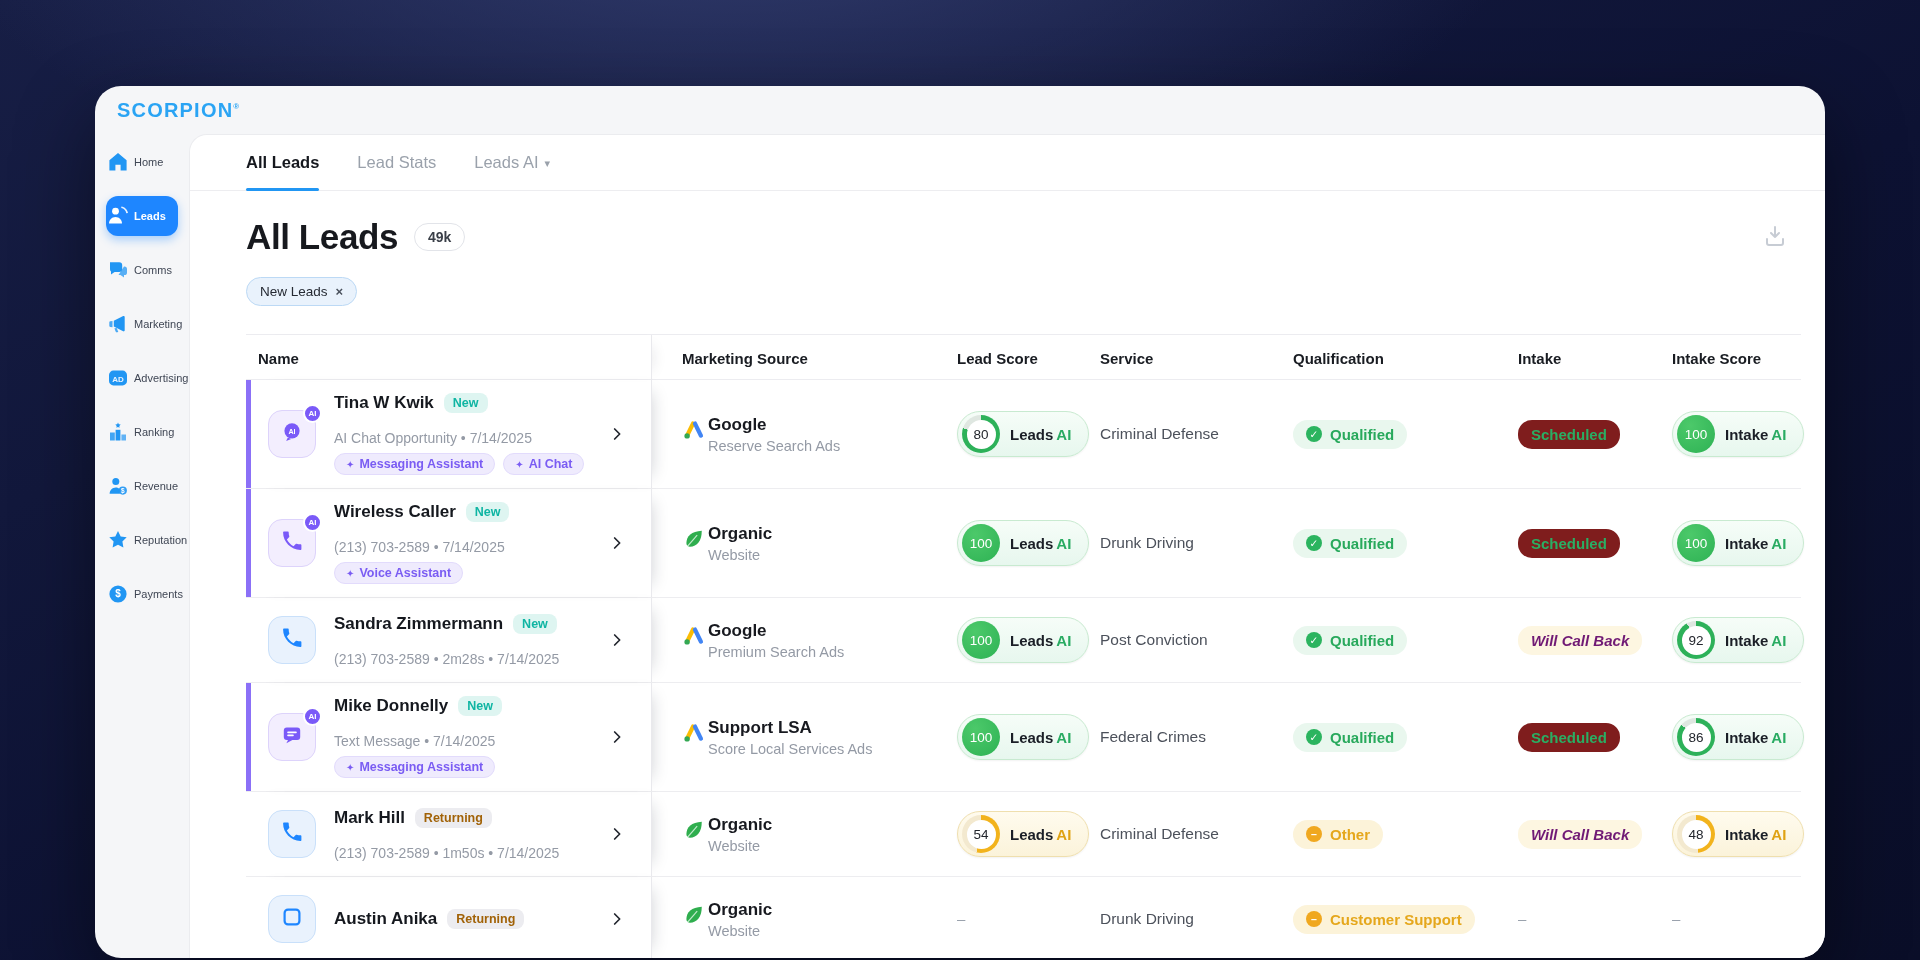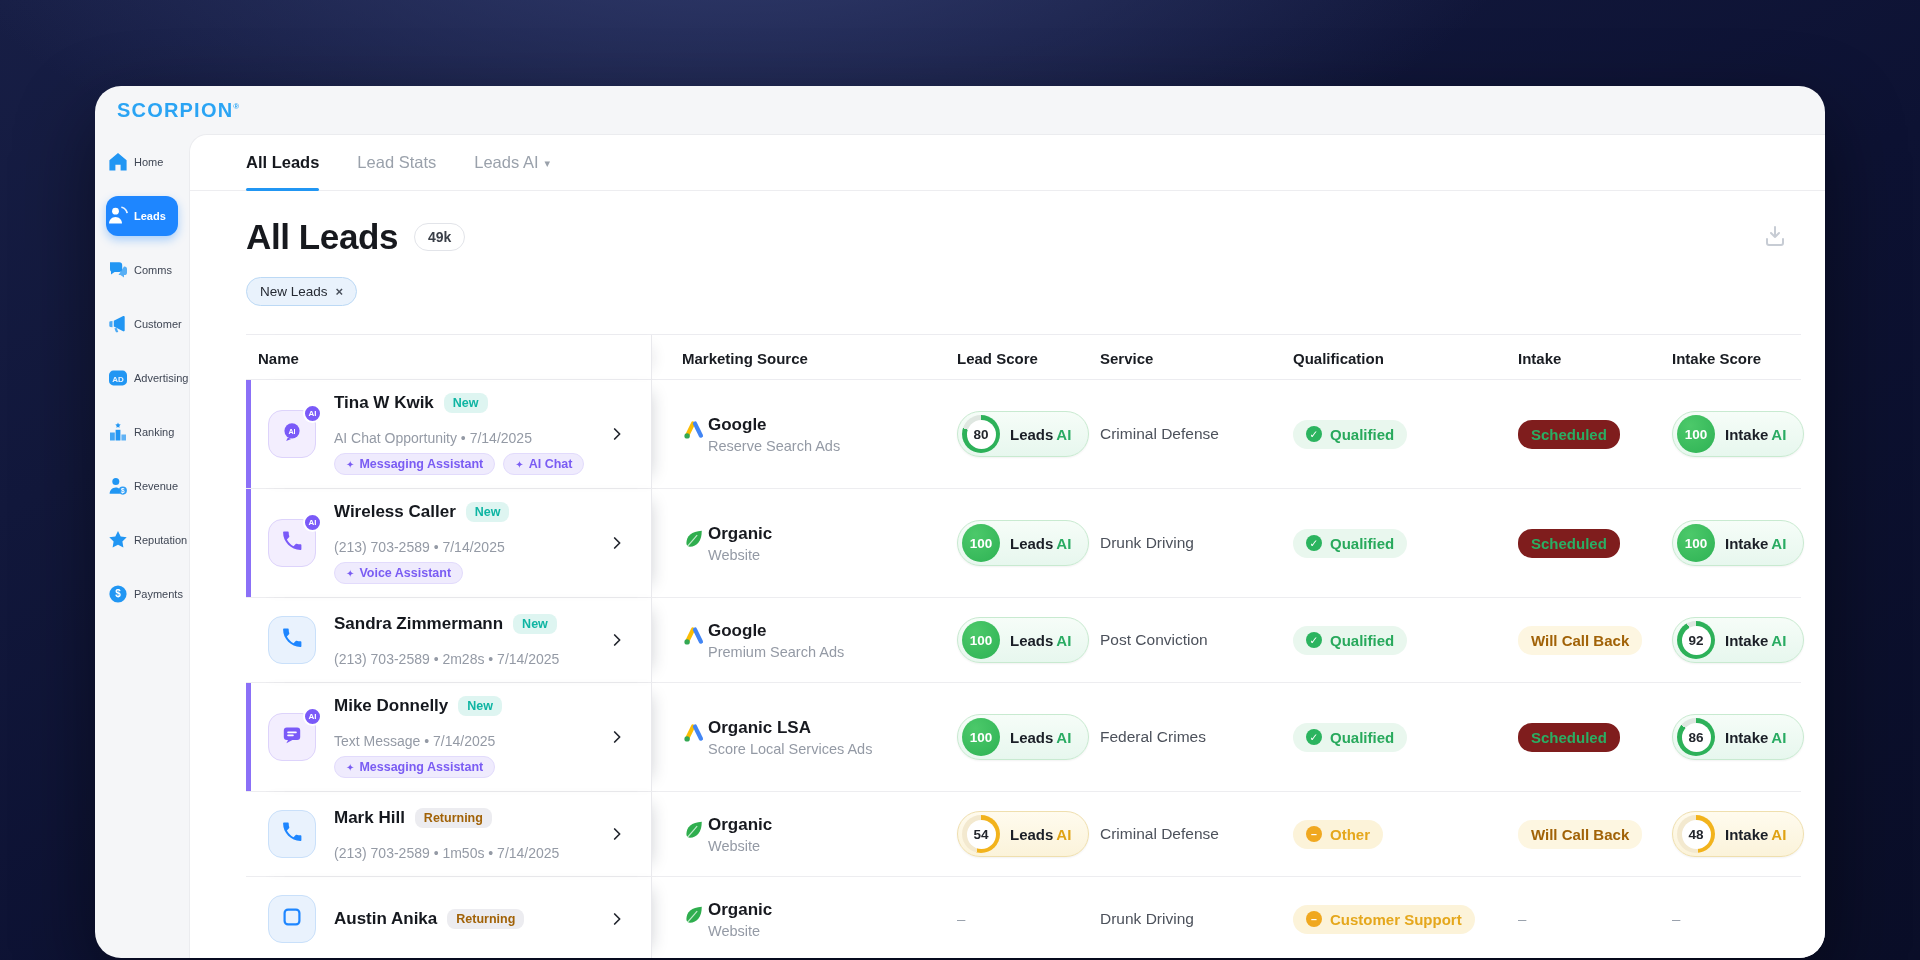--- a/index.html
+++ b/index.html
@@ -76,39 +76,39 @@
   .chev{flex:0 0 16px;width:16px;height:16px;}
   .chev svg{width:16px;height:16px;stroke:#22262e;stroke-width:2.6;fill:none;stroke-linecap:round;stroke-linejoin:round;}
   .src-cell{display:flex;align-items:flex-start;gap:2px;}
   .src-icon{width:24px;height:24px;margin-top:3px;flex:0 0 24px;}
   .src-icon svg{width:24px;height:24px;}
   .src-title{font-size:17px;font-weight:700;color:#17191f;}
   .src-sub{margin-top:3px;font-size:14.5px;color:#949aa5;}
   .score-pill{display:inline-flex;align-items:center;gap:10px;height:46px;padding:4px 17px 4px 4px;border-radius:26px;border:1px solid;box-shadow:0 1px 2px rgba(30,40,30,.06);cursor:pointer;}
   .score-pill.green{background:linear-gradient(180deg,#f6fdf8,#e7f7ee);border-color:#c8ead0;}
   .score-pill.amber{background:linear-gradient(180deg,#fffbee,#fbf3da);border-color:#efdfae;}
-  .sc-circle{width:38px;height:38px;border-radius:50%;display:flex;align-items:center;justify-content:center;font-weight:700;font-size:13.5px;color:#23262d;position:relative;}
+  .sc-circle{width:38px;height:38px;border-radius:50%;display:flex;align-items:center;justify-content:center;font-weight:400;font-size:13.5px;color:#23262d;position:relative;}
   .sc-circle.filled{color:#fff;background:radial-gradient(circle at 35% 28%,#4cc96a,#2eb254);}
   .sc-circle.ring{background:conic-gradient(var(--ring) calc(var(--p)*1%),var(--track) 0);}
   .sc-circle.ring::before{content:"";position:absolute;inset:4.5px;background:#fff;border-radius:50%;}
   .sc-circle .num{position:relative;}
   .sp-label{font-size:15px;font-weight:600;color:#1b1f27;white-space:nowrap;}
   .sp-label .ai{font-weight:800;margin-left:3px;}
   .score-pill.green .ai{color:#29ab62;}
   .score-pill.amber .ai{color:#dfa213;}
   .service-text{font-size:15.5px;color:#4c515b;}
   .qual-badge{display:inline-flex;align-items:center;gap:8px;padding:6px 13px;border-radius:17px;font-size:15px;font-weight:600;white-space:nowrap;}
   .qual-badge.green{background:#e9f7ee;color:#28a95c;}
   .qual-badge.amber{background:#fcf3d9;color:#e5a71c;}
   .qual-dot{width:16px;height:16px;border-radius:50%;color:#fff;font-size:10.5px;font-weight:800;display:flex;align-items:center;justify-content:center;}
   .qual-badge.green .qual-dot{background:#2bb45f;}
   .qual-badge.amber .qual-dot{background:#f0a81f;}
   .intake-badge{display:inline-block;padding:6px 13px;border-radius:14px;font-size:15px;font-weight:600;white-space:nowrap;}
   .intake-badge.green{background:#7f1d1d;color:#2aae63;}
-  .intake-badge.amber{background:#fdf6e1;color:#a16207;}
+  .intake-badge.amber{background:#fdf6e1;color:#701a75;font-style:italic;}
   .dash{font-size:15px;color:#9aa2ad;}
 </style>
 </head>
 <body>
 
 <div class="app-card">
   <div class="top-bar">
     <span class="logo"><span>SCORPION</span><sup>®</sup></span>
   </div>
   <div class="card-body">
@@ -141,21 +141,21 @@
           <span class="nav-label">Comms</span>
         </div>
         <div class="nav-item">
           <span class="nav-icon">
             <svg viewBox="0 0 24 24">
               <path d="M3.3 10.3v3.4c0 .6.4 1.1 1 1.2l2.2.4V8.9l-2.2.4c-.6.1-1 .5-1 1z" opacity=".8"></path>
               <path d="M7.8 8.7 17.2 4c.7-.3 1.5.2 1.5 1v13.3c0 .8-.8 1.3-1.5 1l-9.4-4.7z"></path>
               <path d="M8.4 16.3l1.2 3.3c.2.6.9 1 1.5.7l1.2-.4-1.6-4z" opacity=".8"></path>
             </svg>
           </span>
-          <span class="nav-label">Customer</span>
+          <span class="nav-label">Marketing</span>
         </div>
         <div class="nav-item">
           <span class="nav-icon">
             <svg viewBox="0 0 24 24">
               <rect x="3" y="4.6" width="18" height="14.8" rx="4.4"></rect>
               <text x="12" y="15.6" font-size="8" font-weight="700" text-anchor="middle" fill="#e8f3ff">AD</text>
             </svg>
           </span>
           <span class="nav-label">Advertising</span>
         </div>
@@ -423,21 +423,21 @@
                       <path d="M8.5 4.5l7.5 7.5-7.5 7.5"></path>
                     </svg></span>
                 </div>
                 <div class="cell src-cell">
                   <span class="src-icon"><svg viewBox="0 0 24 24">
                       <path d="M11 5.6 5.1 17.6" stroke="#fbbc04" stroke-width="4.3" stroke-linecap="round" fill="none"></path>
                       <path d="M13 5.6l5.9 12" stroke="#4285f4" stroke-width="4.3" stroke-linecap="round" fill="none"></path>
                       <circle cx="5.1" cy="17.9" r="2.7" fill="#34a853"></circle>
                     </svg></span>
                   <span>
-                    <div class="src-title">Organic LSA</div>
+                    <div class="src-title">Support LSA</div>
                     <div class="src-sub">Score Local Services Ads</div>
                   </span>
                 </div>
                 <div class="cell"><span class="score-pill green">
                     <span class="sc-circle filled">
                       <span class="num">100</span>
                     </span>
                     <span class="sp-label">Leads<b class="ai">AI</b></span>
                   </span></div>
                 <div class="cell service-text">Federal Crimes</div>

